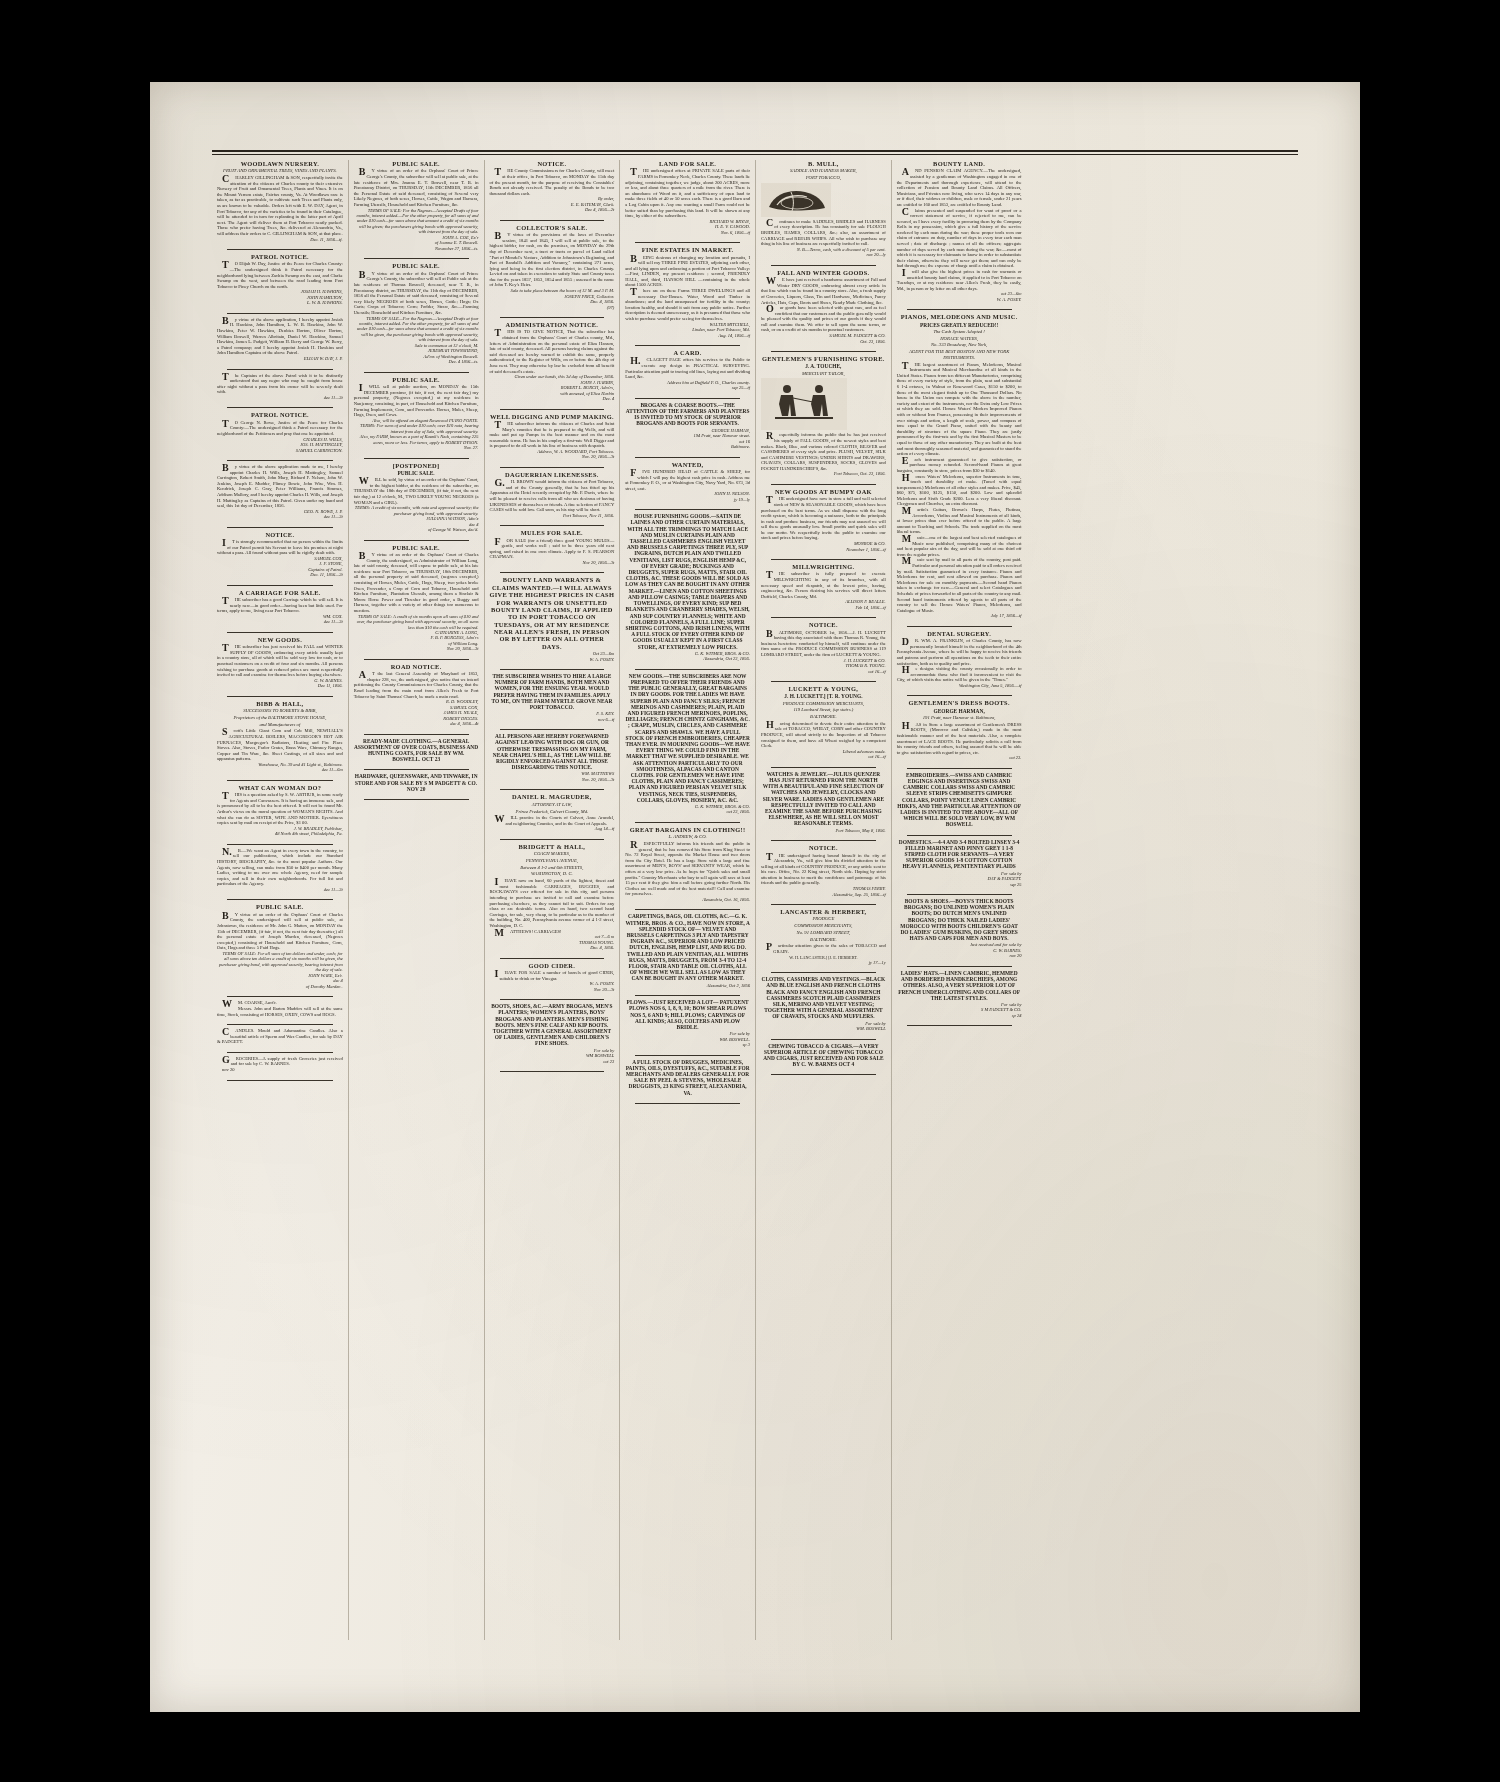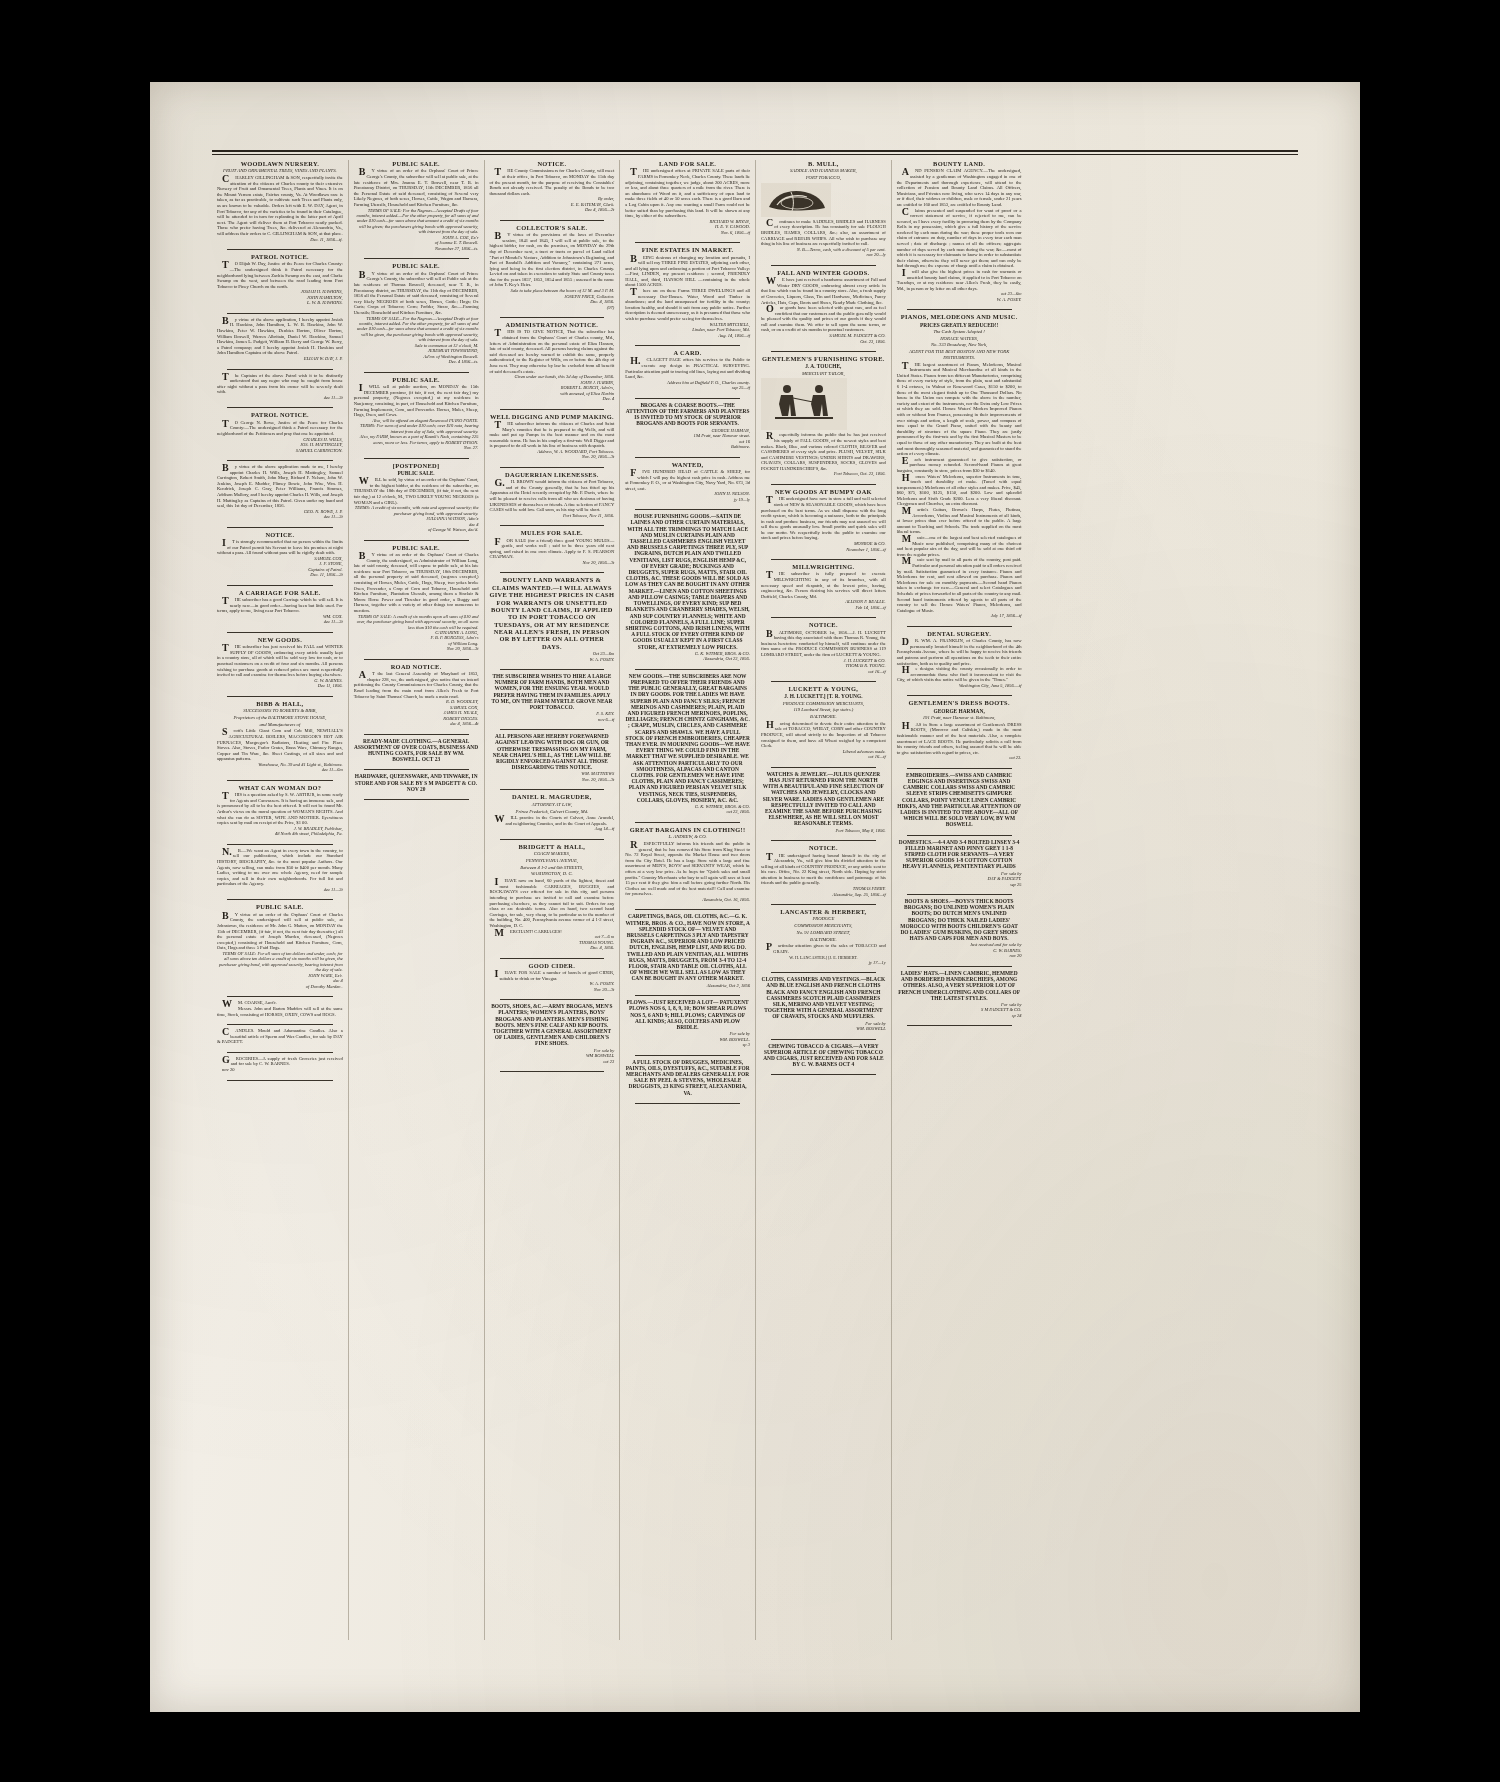--- a/index.html
+++ b/index.html
@@ -298,21 +298,21 @@
             <div class="sig">Aug 14—tf</div>
           </div>
           <div class="rule"></div>
           <div class="ad">
             <div class="hd">BRIDGETT &amp; HALL,</div>
             <div class="sub">COACH MAKERS,</div>
             <div class="sub">PENNSYLVANIA AVENUE,</div>
             <div class="sub">Between 4 1-2 and 6th STREETS,</div>
             <div class="sub">WASHINGTON, D. C.</div>
             <div class="body first">I HAVE now on hand, 60 yards of the lightest, finest and most fashionable CARRIAGES, BUGGIES, and ROCKAWAYS ever offered for sale in this city, and persons intending to purchase are invited to call and examine before purchasing elsewhere, as they cannot fail to suit. Orders for any class or are desirable terms. Also on hand, two second hand Carriages, for sale, very cheap, to be particular as to the number of the building, No. 400, Pennsylvania avenue corner of 4 1-2 street, Washington, D. C.</div>
-            <div class="body first">MERCHANT! CARRIAGES!</div>
+            <div class="body first">MATTHEWS! CARRIAGES!</div>
             <div class="sig">oct 7—6 m</div>
             <div class="sig">THOMAS YOUNG.</div>
             <div class="sig">Dec. 4, 1856.</div>
           </div>
           <div class="rule"></div>
           <div class="ad">
             <div class="hd">GOOD CIDER.</div>
             <div class="body first">I HAVE FOR SALE a number of barrels of good CIDER, suitable to drink or for Vinegar.</div>
             <div class="sig">W. A. POSEY.</div>
             <div class="sig">Nov 20—3t</div>

